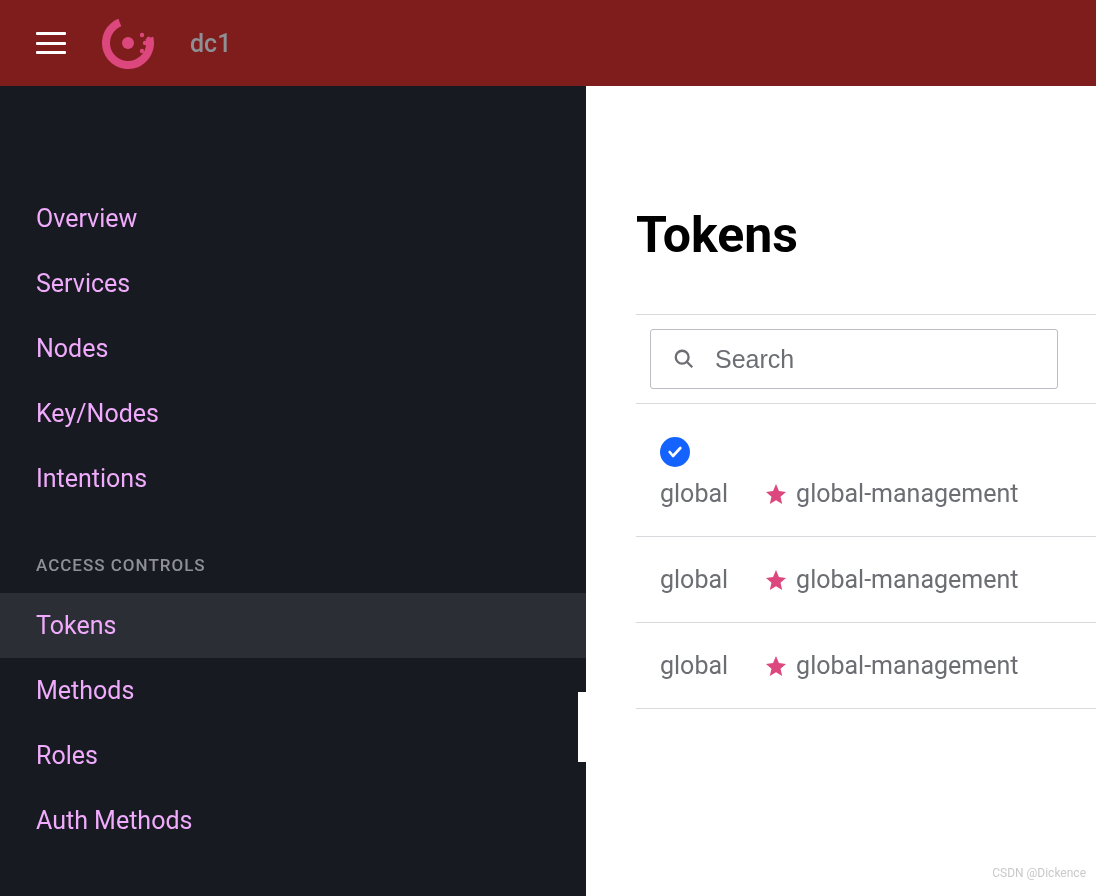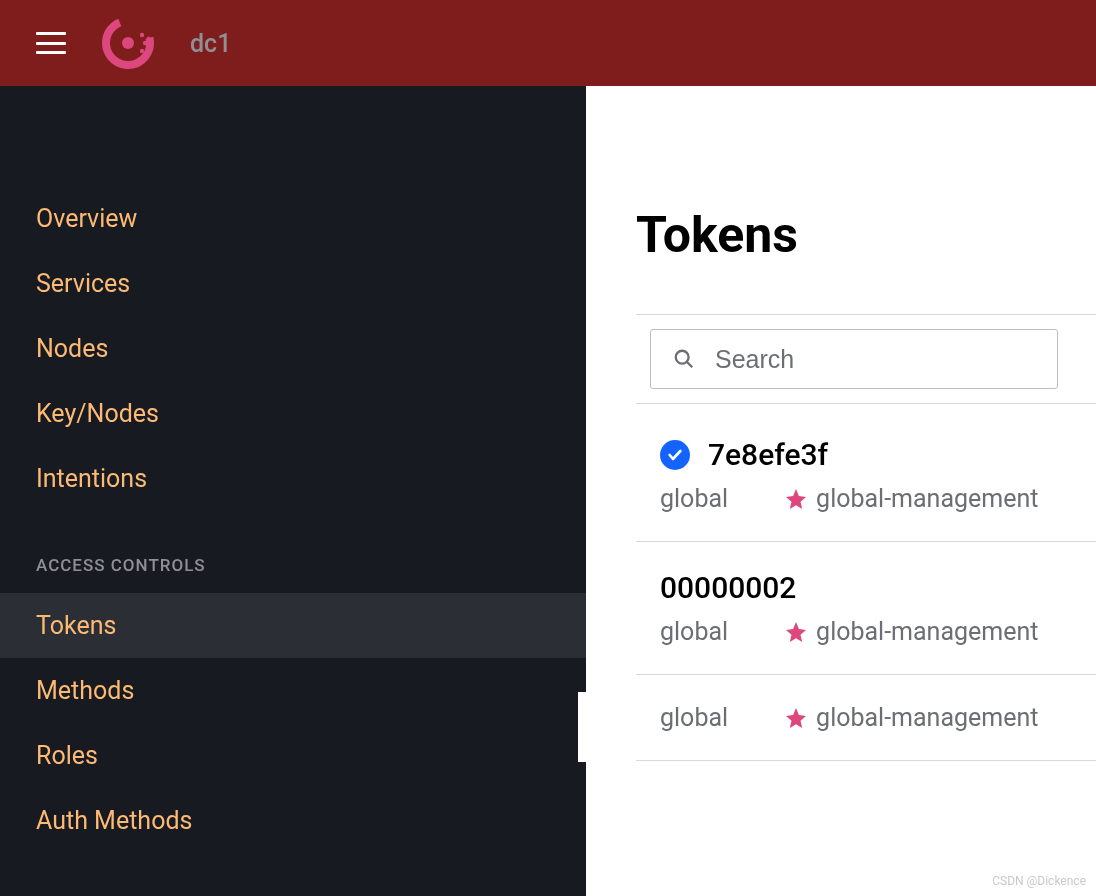--- a/index.html
+++ b/index.html
@@ -57,21 +57,21 @@
       content: "";
       position: absolute;
       right: 0;
       top: 606px;
       width: 8px;
       height: 70px;
       background: #fff;
     }
     .sidebar-item {
       padding: 18px 36px;
-      color: #fdba74;
+      color: #f0abfc;
       font-size: 25px;
       font-weight: 400;
       cursor: pointer;
     }
     .sidebar-item.active {
       background: #2b2e35;
     }
     .sidebar-section {
       padding: 44px 36px 18px 36px;
       color: #8f9095;
@@ -147,41 +147,41 @@
       flex-shrink: 0;
     }
     .token-id {
       font-size: 30px;
       font-weight: 500;
       color: #000;
     }
     .token-meta {
       display: flex;
       align-items: center;
-      gap: 56px;
+      gap: 36px;
       font-size: 25px;
       color: #6c6e73;
     }
     .policy-tag {
       display: flex;
       align-items: center;
       gap: 8px;
     }
     .star-icon {
       width: 24px;
       height: 24px;
       flex-shrink: 0;
     }
     .token-header.no-check {
       padding-left: 0;
     }
     .watermark {
       position: absolute;
       right: 10px;
-      bottom: 8px;
+      bottom: 16px;
       font-size: 12px;
       color: #c9c9c9;
     }
   </style>
 </head>
 <body>
 
 <div class="header">
   <div class="hamburger">
     <span></span>
@@ -234,36 +234,20 @@
 
     <div class="token-list">
 
       <div class="token-row">
         <div class="token-header">
           <div class="check-badge">
             <svg width="16" height="16" viewBox="0 0 24 24" fill="none" stroke="#fff" stroke-width="4" stroke-linecap="round" stroke-linejoin="round">
               <polyline points="4,12 9,18 20,6"></polyline>
             </svg>
           </div>
-          <span class="token-id">7e8efe3f</span>
-        </div>
-        <div class="token-meta">
-          <span>global</span>
-          <div class="policy-tag">
-            <svg class="star-icon" viewBox="0 0 24 24" fill="#dc477d">
-              <path d="M12 2l2.9 6.9L22 10l-5.5 4.8L18.2 22 12 18.3 5.8 22l1.7-7.2L2 10l7.1-1.1z"></path>
-            </svg>
-            <span>global-management</span>
-          </div>
-        </div>
-      </div>
-
-      <div class="token-row">
-        <div class="token-header no-check">
-          <span class="token-id">00000002</span>
         </div>
         <div class="token-meta">
           <span>global</span>
           <div class="policy-tag">
             <svg class="star-icon" viewBox="0 0 24 24" fill="#dc477d">
               <path d="M12 2l2.9 6.9L22 10l-5.5 4.8L18.2 22 12 18.3 5.8 22l1.7-7.2L2 10l7.1-1.1z"></path>
             </svg>
             <span>global-management</span>
           </div>
         </div>
@@ -274,17 +258,29 @@
           <span>global</span>
           <div class="policy-tag">
             <svg class="star-icon" viewBox="0 0 24 24" fill="#dc477d">
               <path d="M12 2l2.9 6.9L22 10l-5.5 4.8L18.2 22 12 18.3 5.8 22l1.7-7.2L2 10l7.1-1.1z"></path>
             </svg>
             <span>global-management</span>
           </div>
         </div>
       </div>
 
+      <div class="token-row">
+        <div class="token-meta">
+          <span>global</span>
+          <div class="policy-tag">
+            <svg class="star-icon" viewBox="0 0 24 24" fill="#dc477d">
+              <path d="M12 2l2.9 6.9L22 10l-5.5 4.8L18.2 22 12 18.3 5.8 22l1.7-7.2L2 10l7.1-1.1z"></path>
+            </svg>
+            <span>global-management</span>
+          </div>
+        </div>
+      </div>
+
     </div>
   </div>
 </div>
 
 <div class="watermark">CSDN @Dickence</div>
 
 </body></html>

